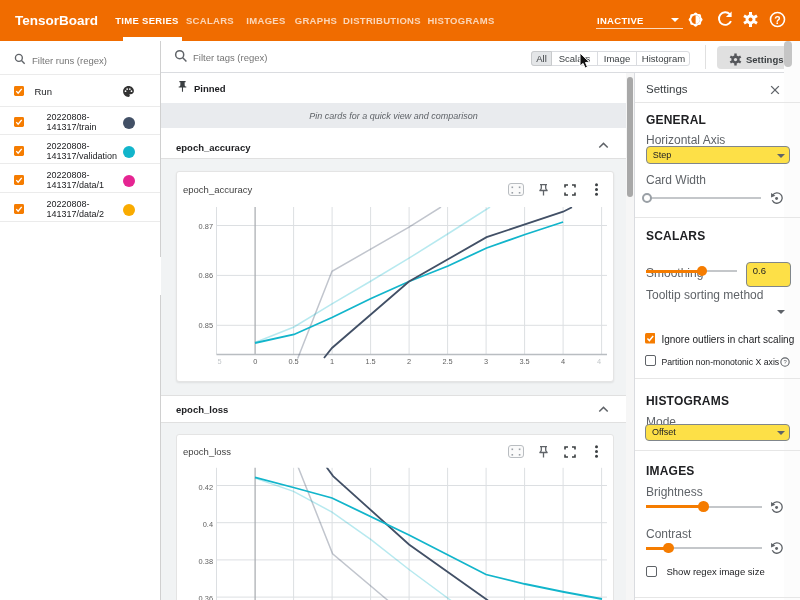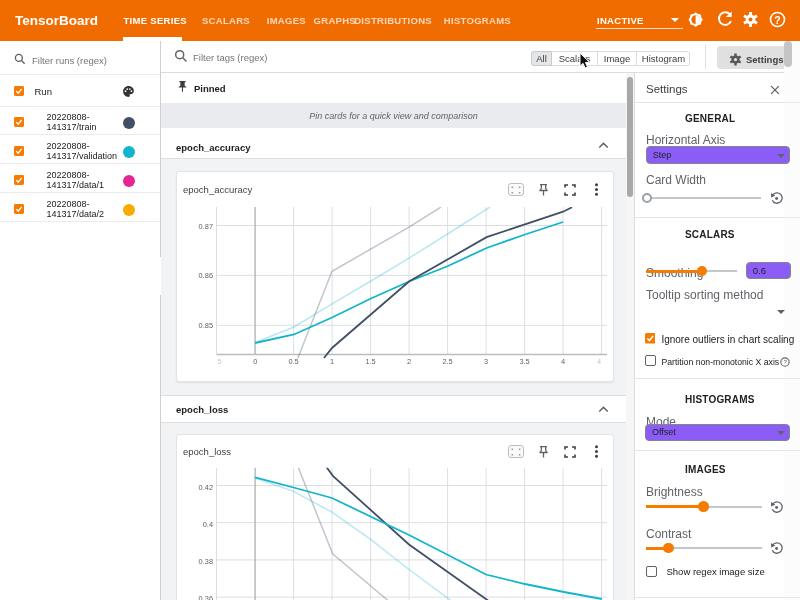--- a/index.html
+++ b/index.html
@@ -1,24 +1,24 @@
 <!DOCTYPE html>
 <html><head>
 <meta charset="utf-8">
 <style>
   * { margin:0; padding:0; box-sizing:border-box; }
   html,body { width:800px; height:600px; overflow:hidden; background:#fff;
     font-family:"Liberation Sans", sans-serif; }
   .abs { position:absolute; }
   #stage { position:relative; width:800px; height:600px; }
-  .tab { position:absolute; top:14.5px; text-align:right; color:rgba(255,255,255,.72);
+  .tab { position:absolute; top:14.5px; text-align:center; color:rgba(255,255,255,.72);
     font-size:9.5px; font-weight:bold; letter-spacing:.3px; white-space:nowrap; }
   .lbl { position:absolute; color:#5f6368; font-size:12px; white-space:nowrap; }
-  .sechead { position:absolute; color:#202124; font-size:10px; font-weight:bold; letter-spacing:.2px; white-space:nowrap;margin-left:39px; }
-  .selbox { position:absolute; border:1px solid #80868b; border-radius:4px; background:#8b5cf6;
+  .sechead { position:absolute; color:#202124; font-size:12px; font-weight:bold; letter-spacing:.2px; white-space:nowrap; }
+  .selbox { position:absolute; border:1px solid #80868b; border-radius:4px; background:#fde047;
     color:#202124; font-size:9px; padding-left:6px; white-space:nowrap; }
   .caret { position:absolute; width:0; height:0; border-left:4.5px solid transparent;
     border-right:4.5px solid transparent; border-top:4.5px solid #5f6368; }
   .divider { position:absolute; left:635px; width:165px; height:1px; background:#e6e6e6; }
   .seg { position:absolute; top:50.5px; height:15px; color:#3c4043; font-size:9.5px;
     text-align:center; line-height:15px; }
   .runtxt { position:absolute; left:34.5px; color:#202124; font-size:9px; line-height:9.8px; white-space:nowrap;margin-left:12px; }
   .rowline { position:absolute; left:0; width:160px; height:1px; background:#ebebeb; }
   .cktick { position:absolute; width:10px; height:10px; }
 </style>
@@ -327,21 +327,21 @@
     <polygon points="1.2,1.2 1.2,6.4 6.2,4.2" fill="#5f6368"></polygon>
     <circle cx="7.6" cy="7.6" r="1.7" fill="#5f6368"></circle>
   </svg>
   <div class="divider" style="top:216.5px;"></div>
 
   <div class="sechead" style="left:646px;top:229px;">SCALARS</div>
   <div class="lbl" style="left:646px;top:246.5px;margin-top:19px;">Smoothing</div>
   <div class="abs" style="left:646px;top:270px;width:91px;height:2px;background:#c4c7ca;"></div>
   <div class="abs" style="left:646px;top:269.5px;width:56px;height:3px;background:#f57c00;"></div>
   <div class="abs" style="left:696.5px;top:265.6px;width:10.6px;height:10.6px;border-radius:50%;background:#f57c00;"></div>
-  <div class="selbox" style="left:745.8px;top:262.4px;width:45px;height:17px;line-height:15.5px;font-size:9.5px;">0.6</div>
+  <div class="selbox" style="left:745.8px;top:262.4px;width:45px;height:25px;line-height:15.5px;font-size:9.5px;">0.6</div>
   <div class="lbl" style="left:646px;top:288px;">Tooltip sorting method</div>
   <div class="abs caret" style="left:777px;top:310px;"></div>
 
   <svg class="cktick" style="left:644.5px;top:333.2px;width:10.6px;height:10.6px;" viewBox="0 0 14 14">
     <rect width="14" height="14" rx="2" fill="#f57c00"></rect>
       <polyline points="3.2,7.2 5.8,10 10.8,4" stroke="#fff" stroke-width="1.9" fill="none"></polyline>
   </svg>
   <div class="abs" style="left:661.4px;top:334px;color:#202124;font-size:10px;white-space:nowrap;">Ignore outliers in chart scaling</div>
 
   <div class="abs" style="left:645px;top:355.4px;width:10.6px;height:10.6px;border:1.5px solid #5f6368;border-radius:2px;"></div>

